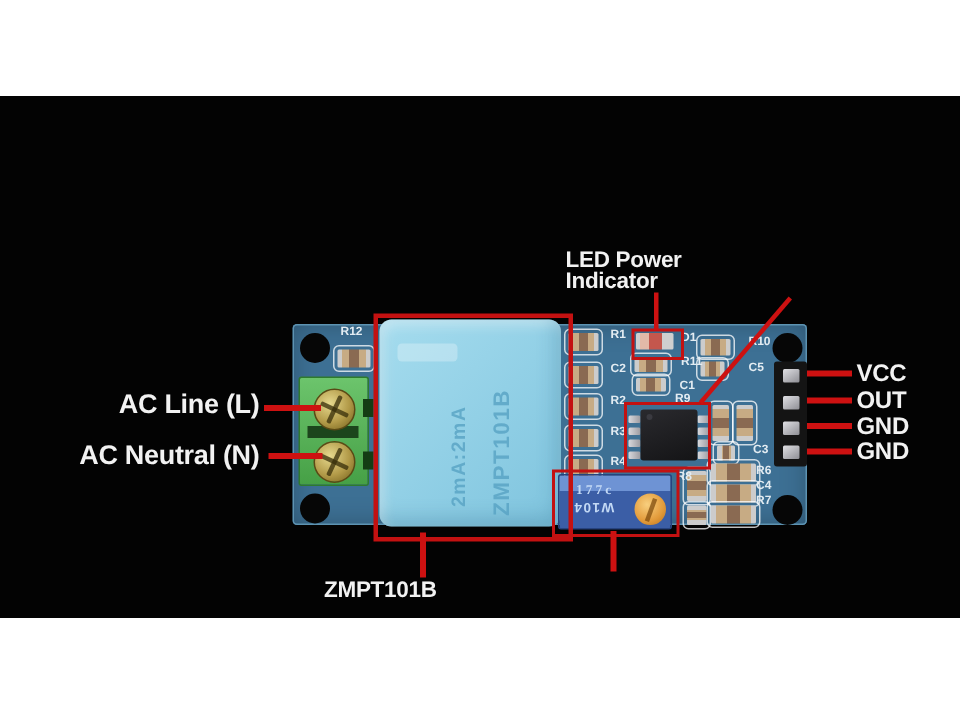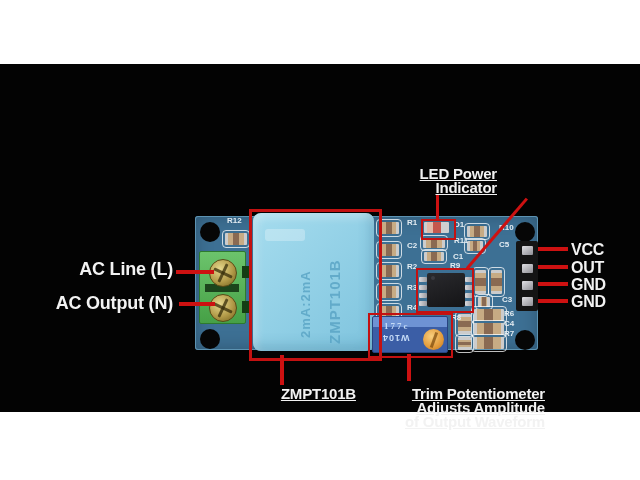--- a/index.html
+++ b/index.html
@@ -3,21 +3,21 @@
 <meta charset="utf-8">
 <style>
   html,body{margin:0;padding:0;background:#fff;}
   .page{position:relative;width:640px;height:480px;background:#ffffff;overflow:hidden;
         font-family:"Liberation Sans",sans-serif;}
   .abs{position:absolute;}
   .video{position:absolute;left:0;top:64px;width:640px;height:348px;background:#030303;}
 
   
   .lbl{position:absolute;color:#f2f2f2;font-weight:700;letter-spacing:-0.2px;z-index:60;}
-  .lbl.center{text-align:right;text-decoration:underline;}
+  .lbl.center{text-align:left;}
   .lbl.side{font-size:18px;line-height:20px;white-space:nowrap;text-align:right;}
   .lbl.topl{font-size:15px;line-height:14px;}
   .lbl.pin{font-size:16px;line-height:15px;}
   .lbl.bottoml{font-size:15px;line-height:14px;}
   .red-line{position:absolute;background:#cd1111;z-index:50;}
   .red-box{position:absolute;border:2px solid #c31111;z-index:40;background:transparent;}
 
   
   .pcb{position:absolute;left:195px;top:152px;width:343px;height:134px;background:#3d7094;
        border-radius:3px;box-shadow:inset 0 0 0 1px #5d93b2, inset 0 0 18px rgba(0,0,0,.25);}
@@ -157,35 +157,30 @@
     <div class="red-line" style="left:538px;top:183px;width:30px;height:4px;"></div>
     <div class="red-line" style="left:538px;top:201px;width:30px;height:4px;"></div>
     <div class="red-line" style="left:538px;top:218px;width:30px;height:4px;"></div>
     <div class="red-line" style="left:538px;top:235px;width:30px;height:4px;"></div>
     <div class="red-line" style="left:436px;top:131px;width:3px;height:25px;"></div>
     <div class="red-line" style="left:467px;top:203px;width:92px;height:3px;transform-origin:0 50%;transform:rotate(-49.4deg);"></div>
     <div class="red-line" style="left:280px;top:291px;width:4px;height:30px;"></div>
     <div class="red-line" style="left:407px;top:290px;width:4px;height:27px;"></div>
 
     <div class="lbl side" style="right:467px;top:195px;text-align:center;">AC Line (L)</div>
-    <div class="lbl side" style="right:467px;top:229px;">AC Output (N)</div>
+    <div class="lbl side" style="right:467px;top:229px;">AC Neutral (N)</div>
 
     <div class="lbl topl center" style="left:377px;top:103px;width:120px;">
       <div>LED Power</div>
       <div>Indicator</div>
     </div>
 
     <div class="lbl pin" style="left:571px;top:178px;">VCC</div>
     <div class="lbl pin" style="left:571px;top:196px;">OUT</div>
     <div class="lbl pin" style="left:571px;top:213px;">GND</div>
     <div class="lbl pin" style="left:571px;top:230px;">GND</div>
 
     <div class="lbl bottoml center" style="left:216px;top:322px;width:140px;line-height:15px;">
       <div>ZMPT101B</div>
     </div>
-    <div class="lbl bottoml center" style="left:361px;top:323px;width:184px;">
-      <div>Trim Potentiometer</div>
-      <div>Adjusts Amplitude</div>
-      <div>of Output Waveform</div>
-    </div>
 
   </div>
 </div>
 
 </body></html>

